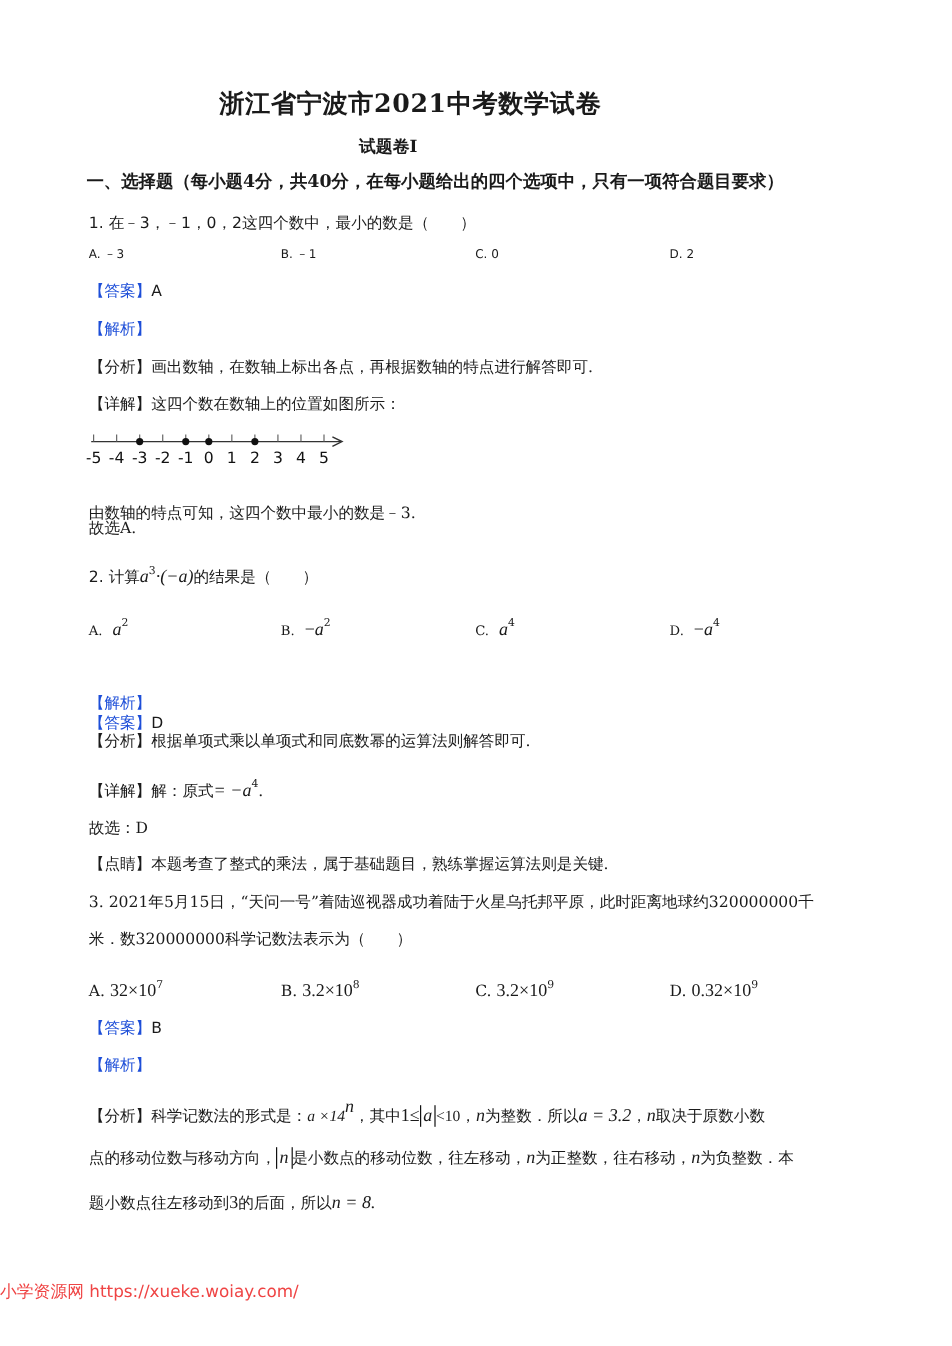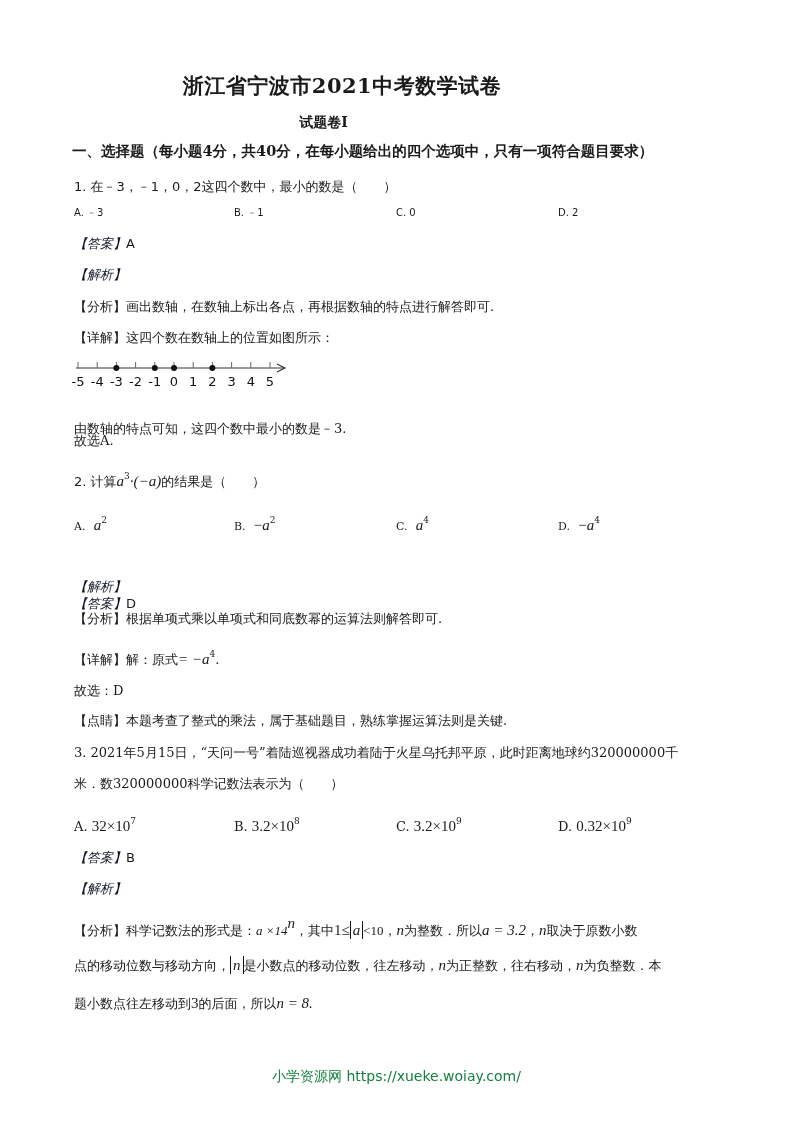--- a/index.html
+++ b/index.html
@@ -16,29 +16,29 @@
   .subtitle {
     left: 0; width: 647px; top: 114px; text-align: center;
     font-size: 14px; font-weight: bold;
   }
   .section {
     left: 72px; top: 142px; font-size: 14.5px; font-weight: bold;
   }
   .line { left: 74px; font-size: 13px; line-height: 18px; }
   .sans { font-family: "DejaVu Sans", "Liberation Sans", sans-serif; }
   .opt { font-size: 10px; }
-  .tag-blue { color: #0f172a; font-style: italic; }
+  .tag-blue { color: #1d4ed8; }
   .math { font-family: "Liberation Serif", "DejaVu Serif", serif; font-style: italic; font-size: 15px; }
   .mathn { font-family: "Liberation Serif", "DejaVu Serif", serif; font-size: 15px; }
   sup { font-size: 9px; vertical-align: 7px; font-style: normal; }
   .numline { left: 72px; top: 358px; width: 220px; height: 32px; }
   .footer {
-    left: 0; width: 793px; top: 1068px; text-align: center;
+    left: 0; width: 793px; top: 1068px; 
     font-family: "DejaVu Sans", "Liberation Sans", sans-serif;
-    font-size: 14px; color: #15803d;
+    font-size: 14px; color: #ef4444;
   }
   .absbar { display:inline-block; border-left:1px solid #111; border-right:1px solid #111; padding:0 2px; line-height:18px; }
 </style>
 </head>
 <body>
 
 <div class="abs title">浙江省宁波市2021中考数学试卷</div>
 <div class="abs subtitle">试题卷Ⅰ</div>
 <div class="abs section">一、选择题（每小题4分，共40分，在每小题给出的四个选项中，只有一项符合题目要求）</div>
 

